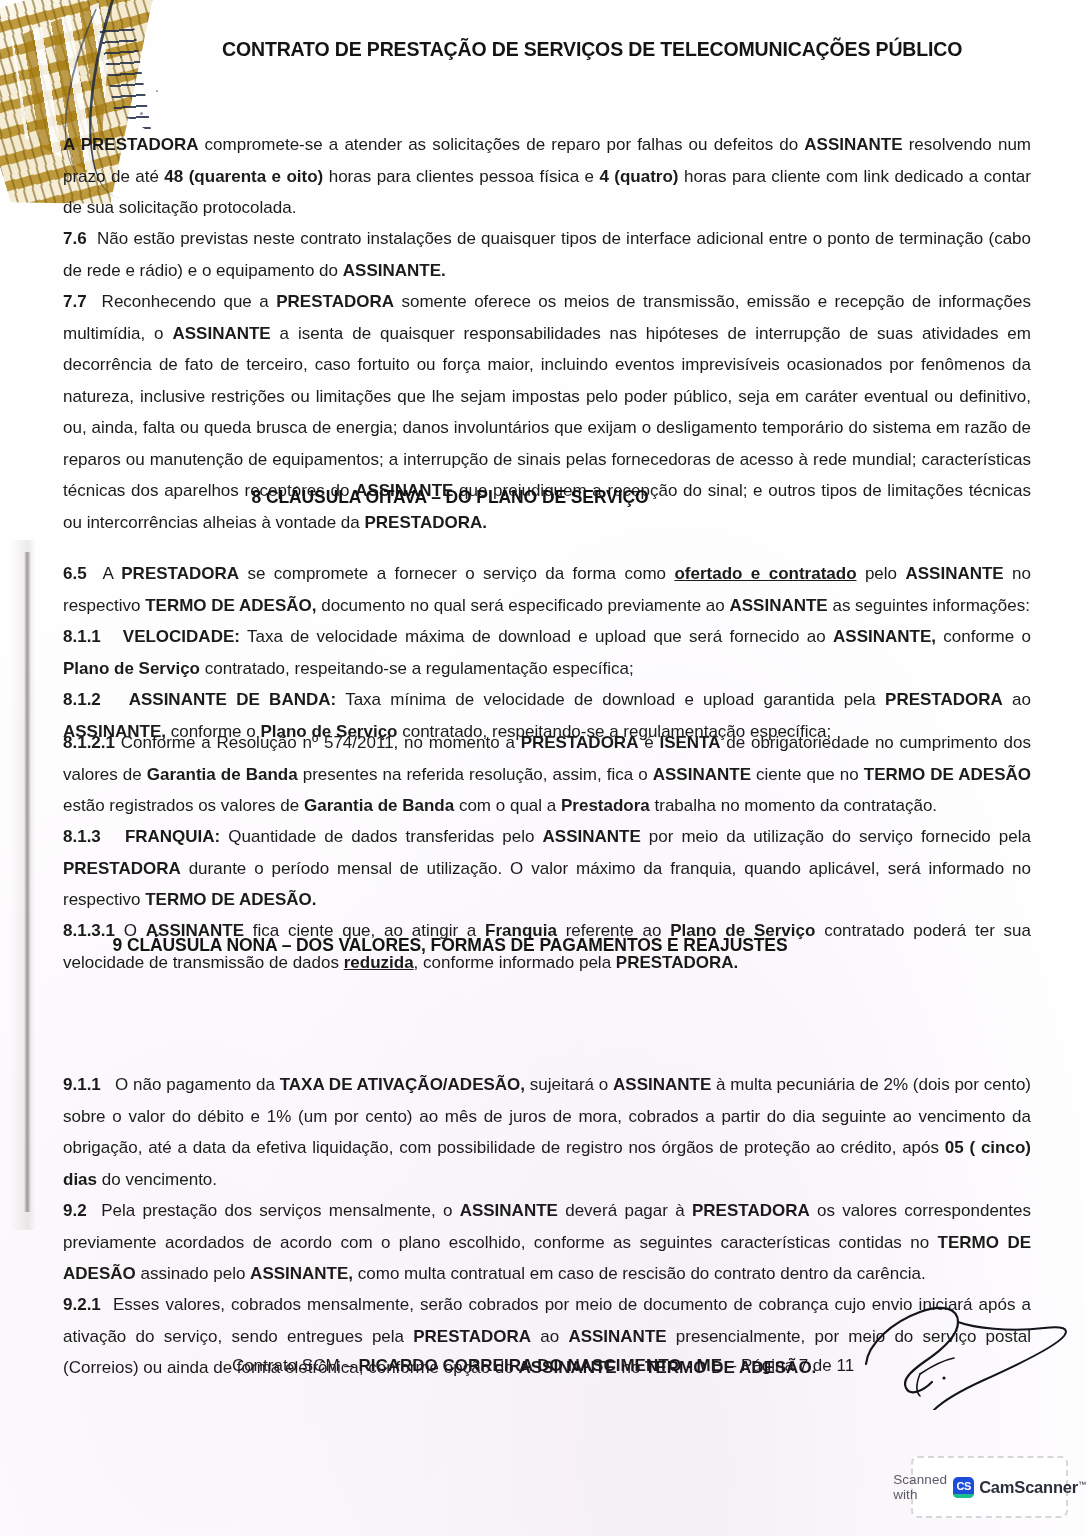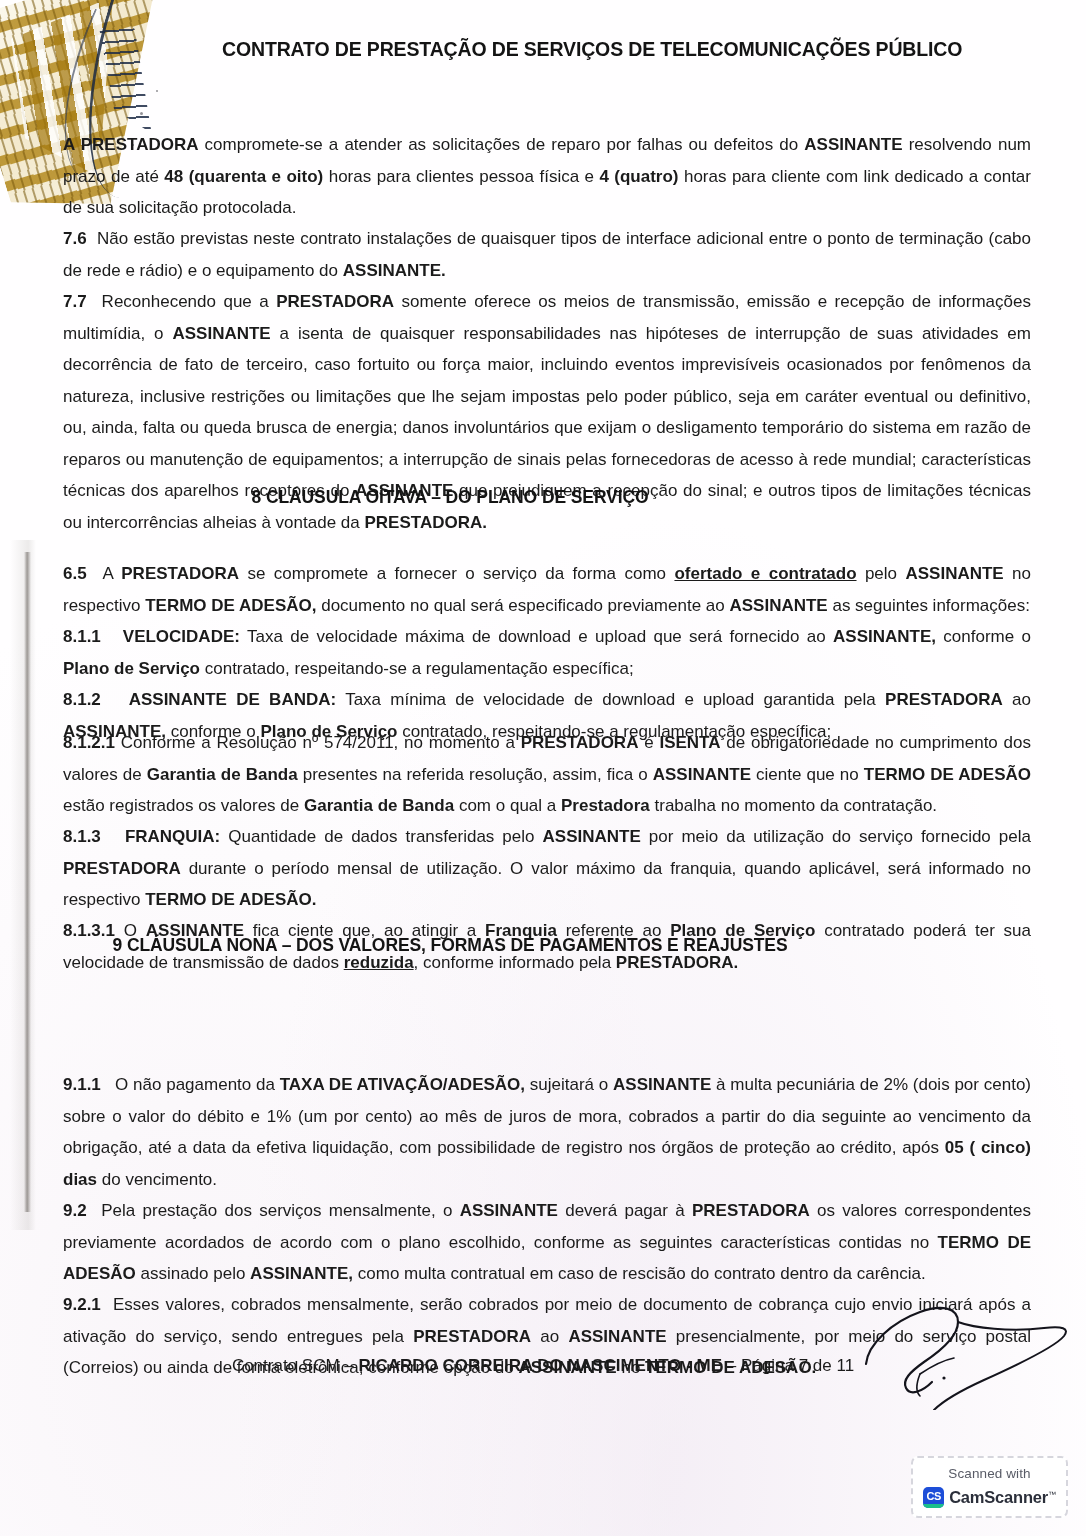--- a/index.html
+++ b/index.html
@@ -210,21 +210,20 @@
     position: absolute;
     left: 911px;
     top: 1456px;
     width: 157px;
     height: 62px;
     border: 2px dashed #d6d6dd;
     border-radius: 7px;
     background: #ffffff;
     box-sizing: border-box;
     display: flex;
-    flex-direction: column;
     align-items: center;
     justify-content: center;
     gap: 6px;
   }
   .cs-badge .scanned-with {
     font-size: 13.5px;
     color: #585b66;
     letter-spacing: 0.1px;
   }
   .cs-row {

